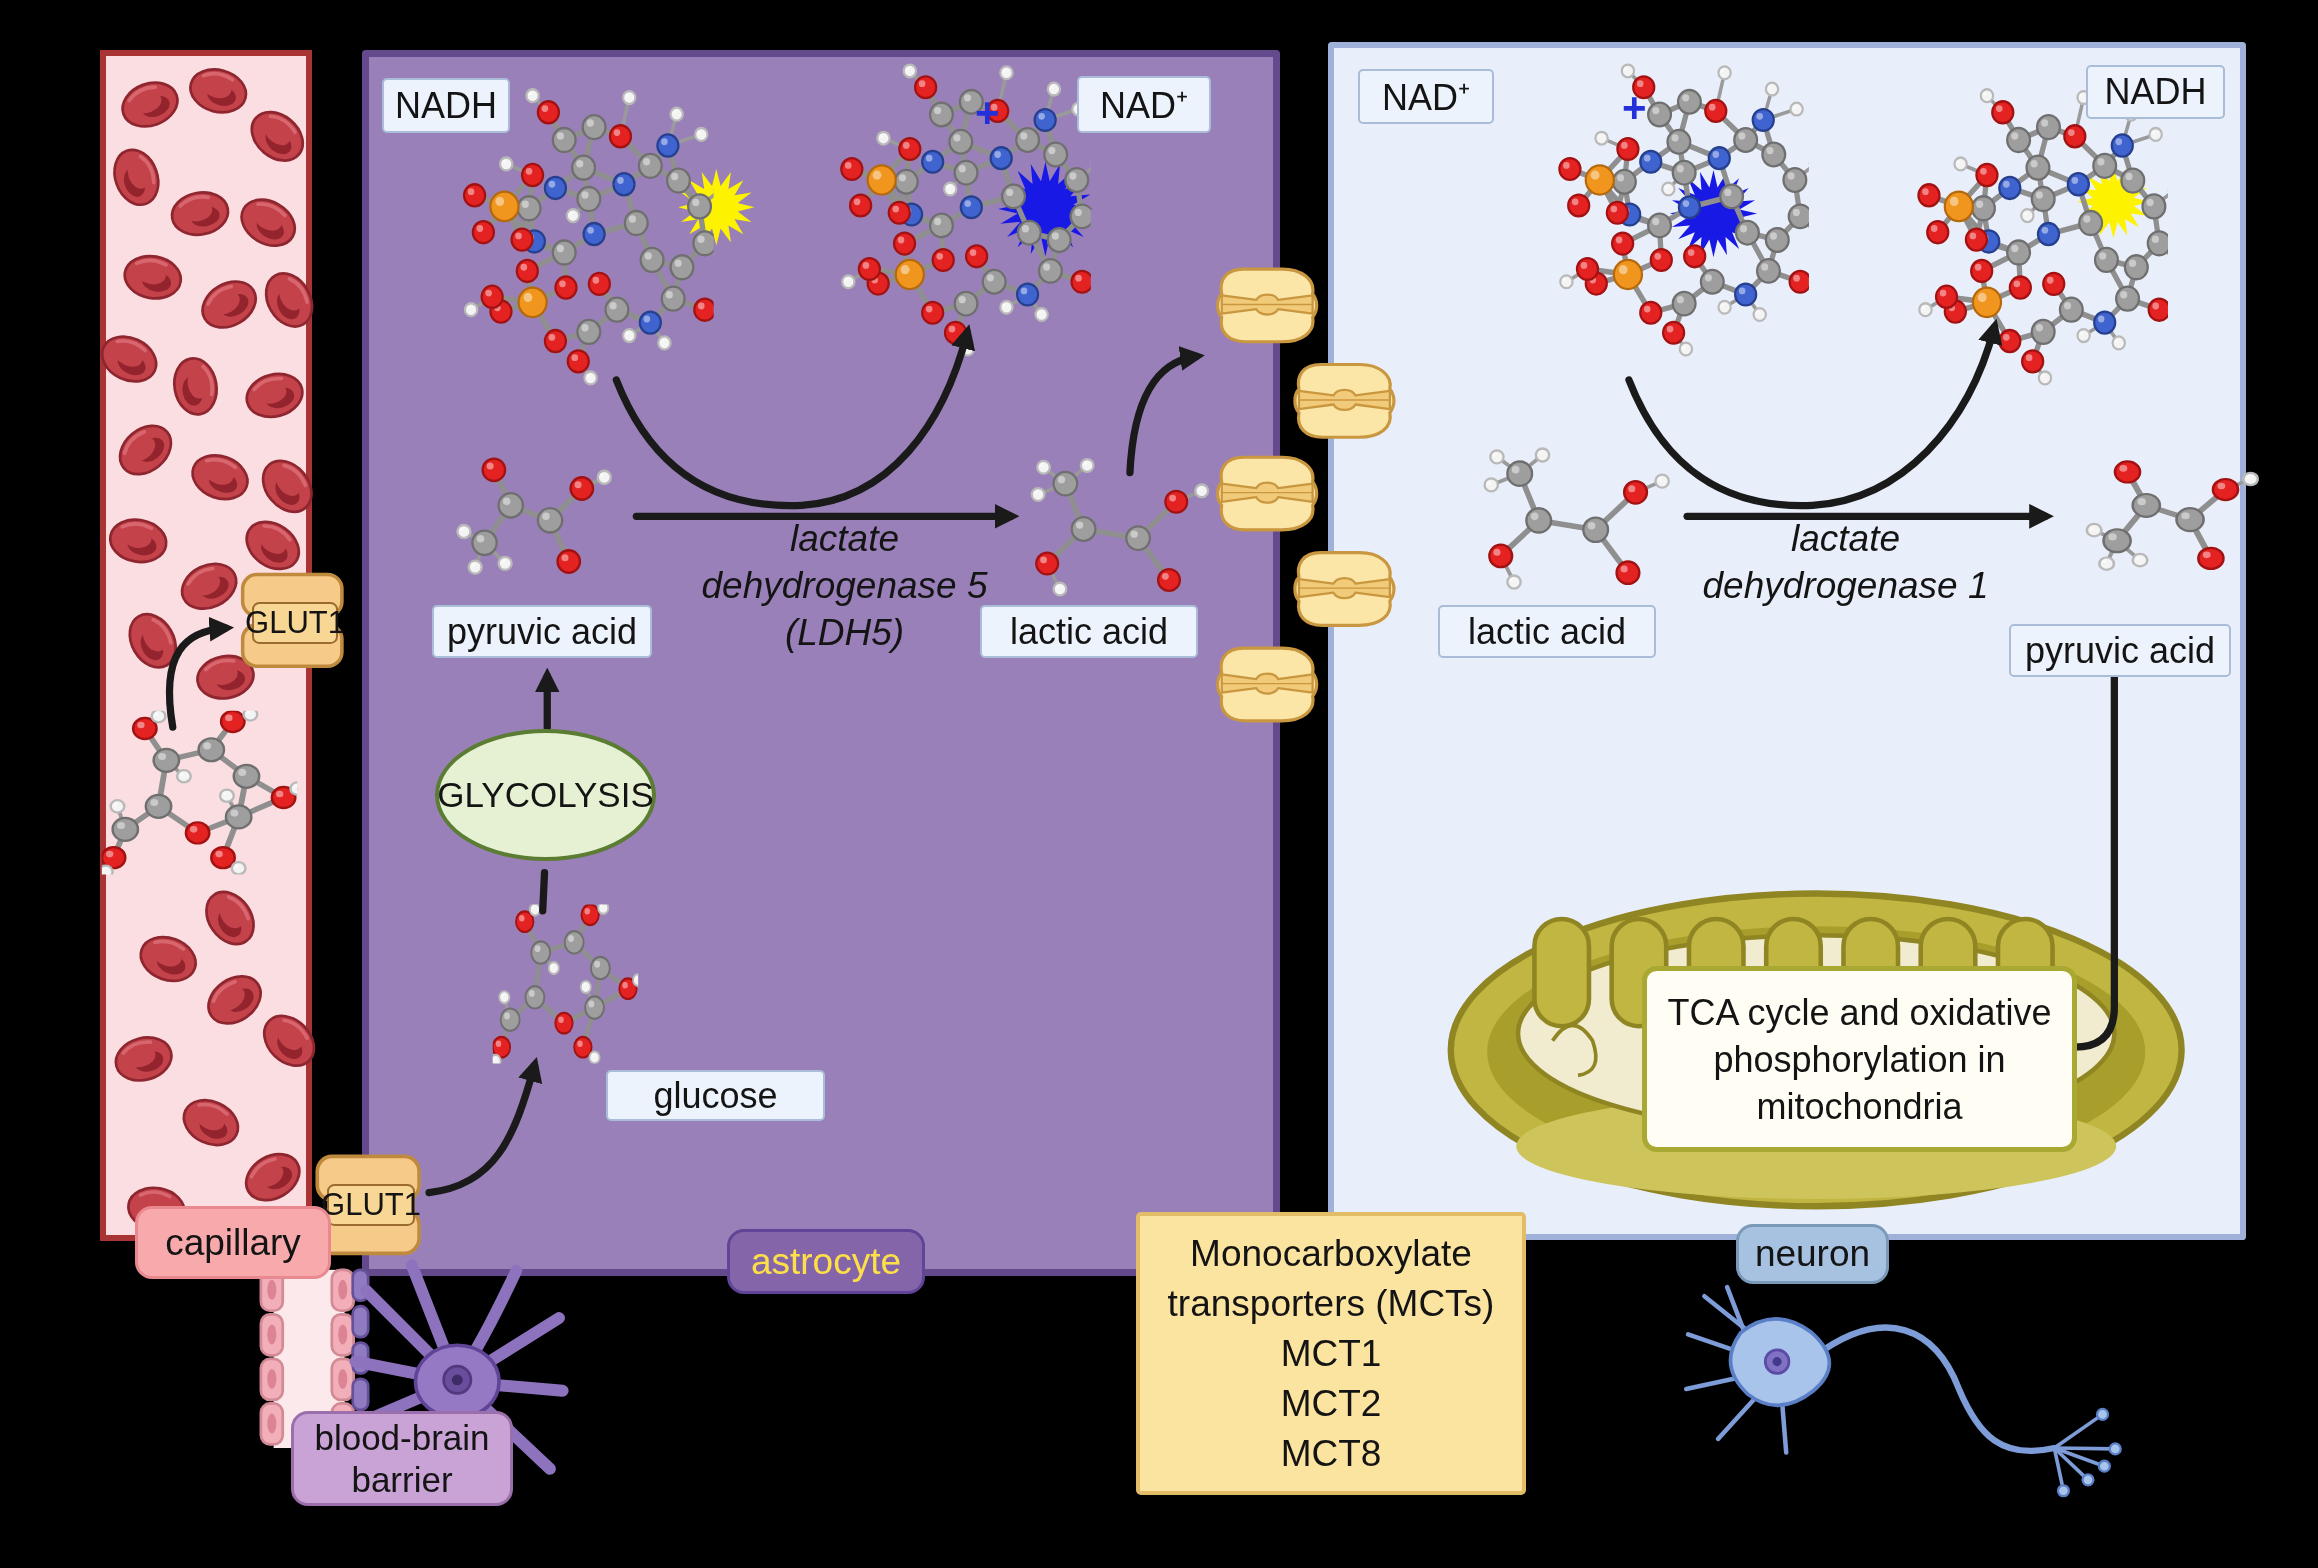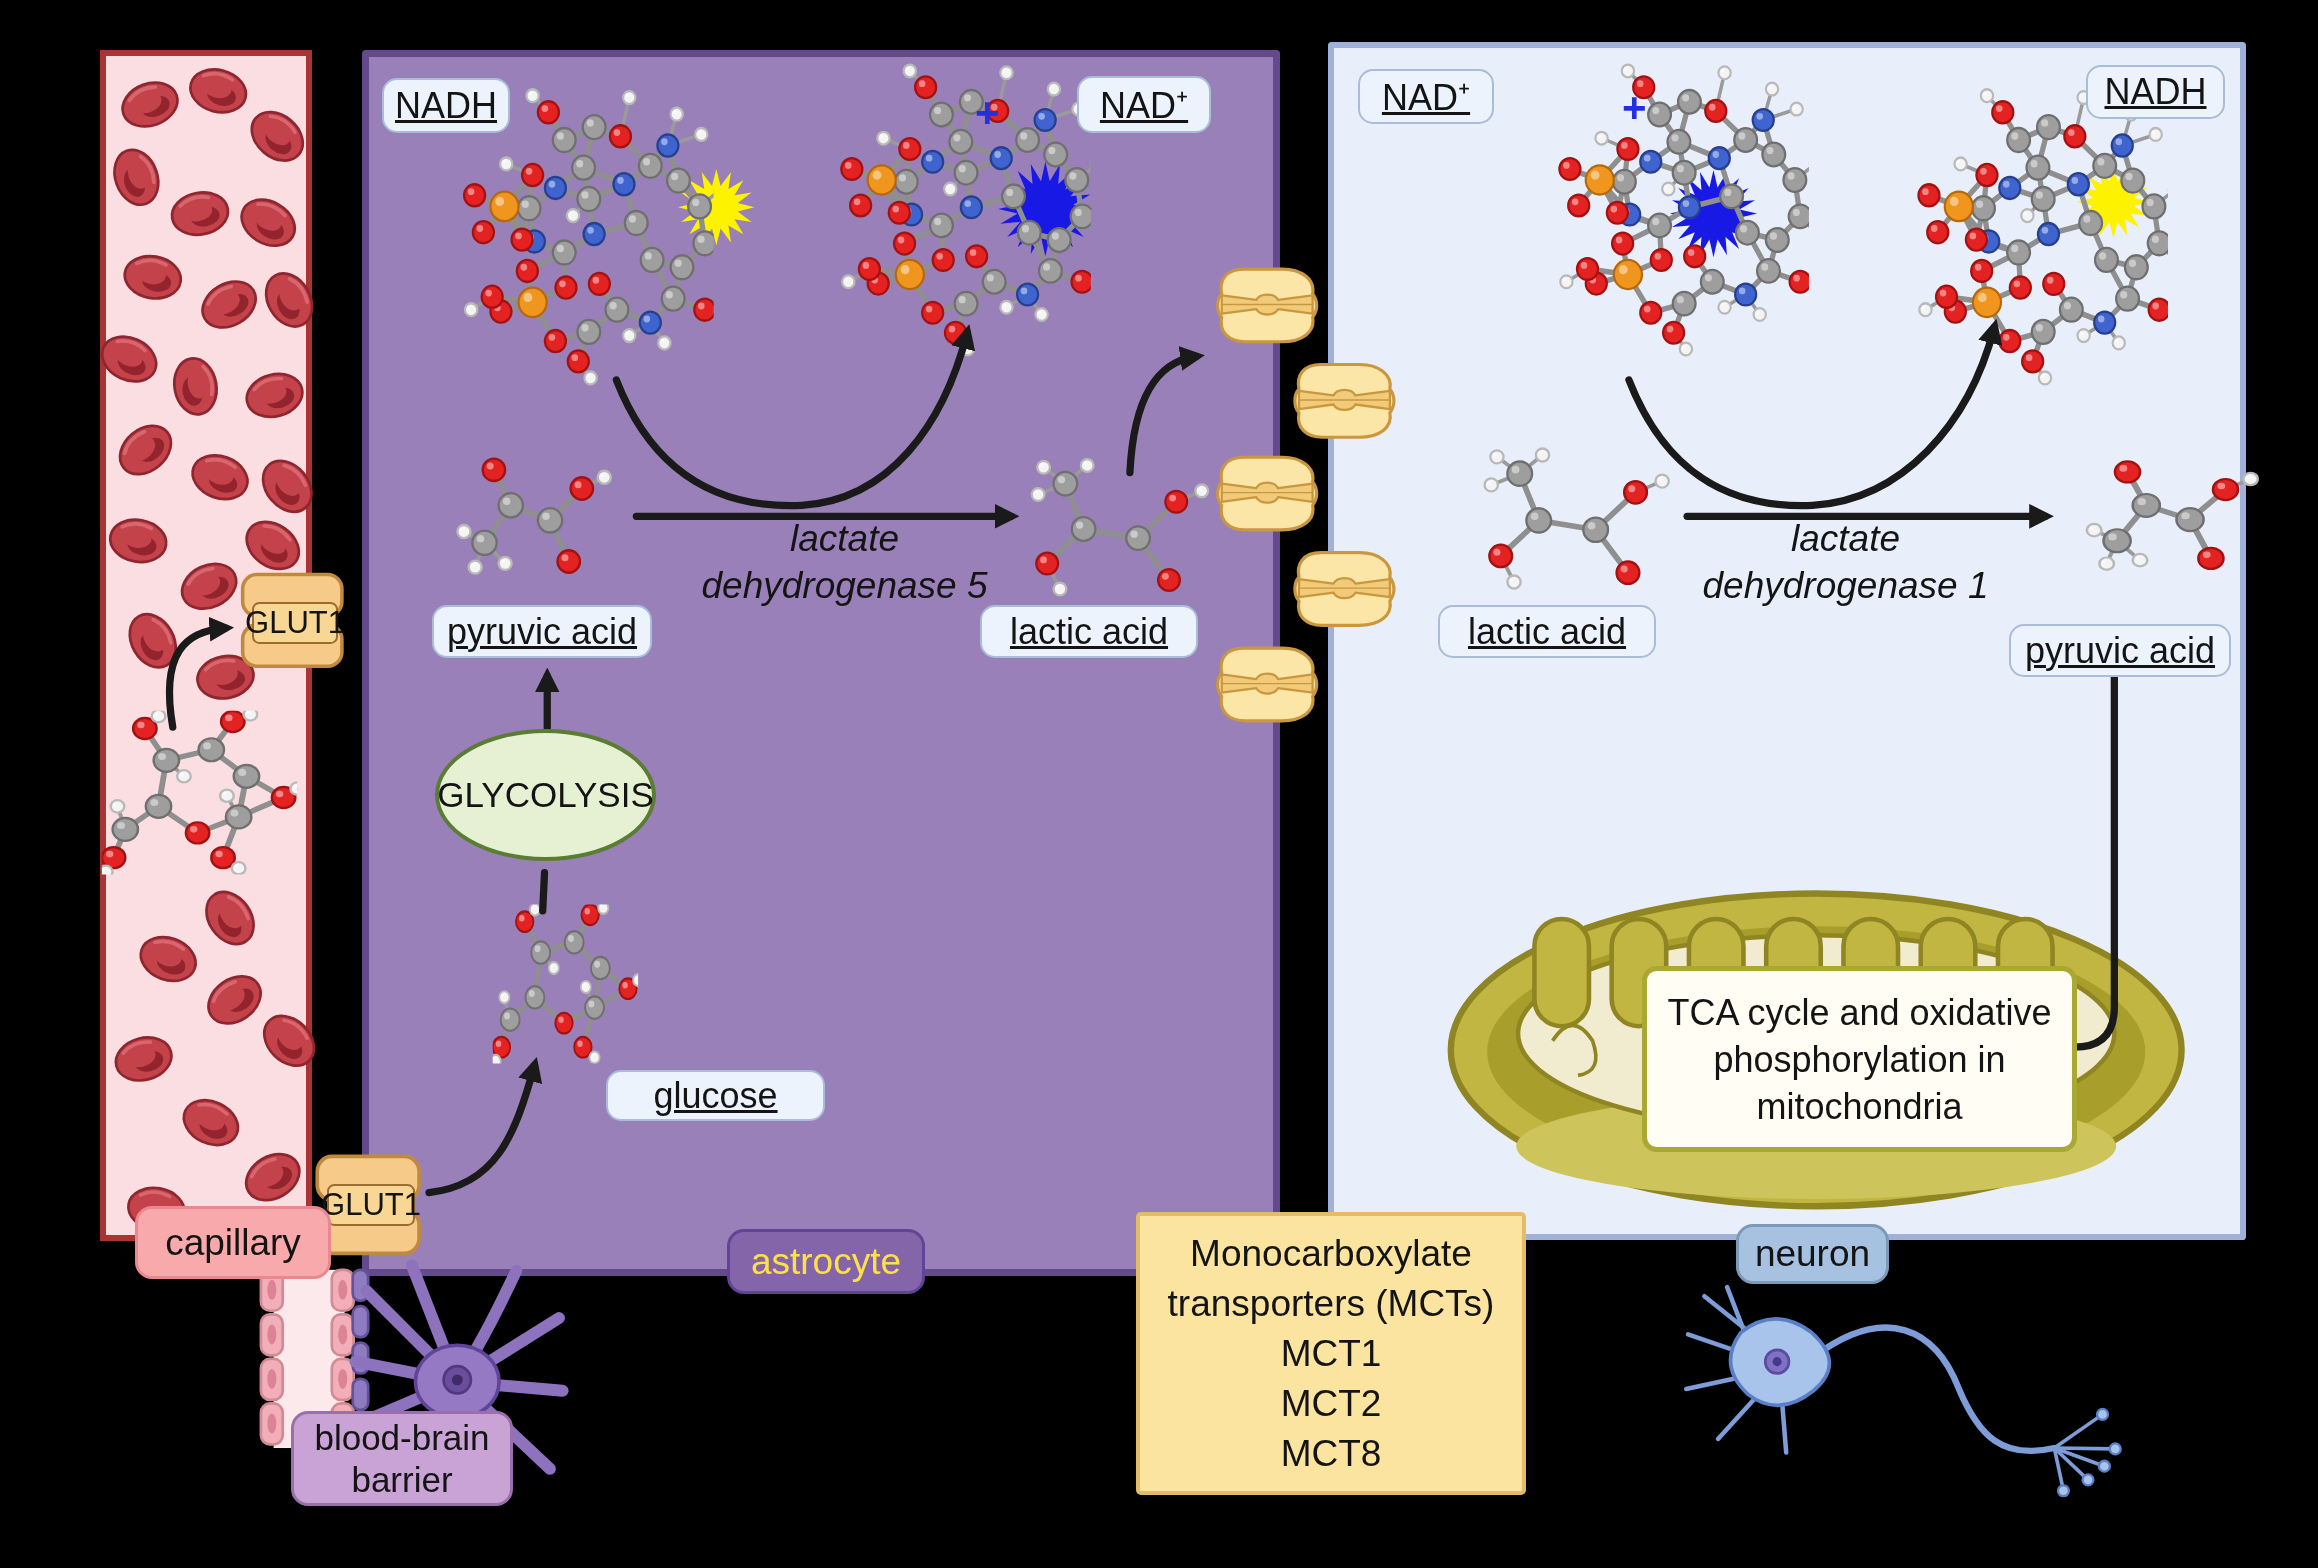--- a/index.html
+++ b/index.html
@@ -3,22 +3,22 @@
 <meta charset="utf-8">
 <style>
   html,body{margin:0;padding:0;background:#000;}
   #canvas{position:relative;width:2318px;height:1568px;background:#000;overflow:hidden;
           font-family:"Liberation Sans", sans-serif;color:#141414;}
   .panel{position:absolute;box-sizing:border-box;}
   #capillary-panel{left:100px;top:50px;width:212px;height:1191px;background:#fbdee2;border:6.4px solid #a93434;}
   #astrocyte-panel{left:362px;top:50px;width:918px;height:1226px;background:#9a80b8;border:7.3px solid #64498c;border-radius:3.6px;}
   #neuron-panel{left:1328px;top:42px;width:918px;height:1198px;background:#e9effa;border:6.4px solid #9fb1d8;border-radius:3.6px;}
   svg.layer{position:absolute;left:0;top:0;width:2318px;height:1568px;}
-  .chip{position:absolute;background:#ecf3fc;border:2.7px solid #a9bcd8;border-radius:15px;
-        display:flex;align-items:center;justify-content:center;font-size:36px;z-index:6;text-decoration:underline;}
+  .chip{position:absolute;background:#ecf3fc;border:2.7px solid #a9bcd8;border-radius:5px;
+        display:flex;align-items:center;justify-content:center;font-size:36px;z-index:6;}
   .enzyme{position:absolute;text-align:center;font-size:37px;line-height:47px;z-index:6;font-style:italic;}
   .enzyme span{display:block;}
   .glycolysis{position:absolute;left:435px;top:729px;width:213px;height:124px;background:#e6f0d2;
         border:4.5px solid #5a7d33;border-radius:50%;display:flex;align-items:center;justify-content:center;
         font-size:35px;z-index:6;}
   .tag{position:absolute;display:flex;align-items:center;justify-content:center;text-align:left;
        border-radius:17px;font-size:37px;z-index:7;box-sizing:border-box;}
   #capillary-tag{left:135px;top:1206px;width:196px;height:73px;background:#f8a9ac;border:3.6px solid #e9898f;}
   #astrocyte-tag{left:727px;top:1229px;width:198px;height:65px;background:#8565aa;border:3.6px solid #5f4497;color:#fde047;}
   #neuron-tag{left:1736px;top:1224px;width:153px;height:60px;background:#a6c2e0;border:3.6px solid #7b99b8;}
@@ -1274,20 +1274,21 @@
   <div class="chip" style="left:2086px;top:65px;width:135px;height:50px">NADH</div>
   <div class="chip" style="left:432px;top:605px;width:216px;height:49px">pyruvic acid</div>
   <div class="chip" style="left:980px;top:605px;width:214px;height:49px">lactic acid</div>
   <div class="chip" style="left:1438px;top:605px;width:214px;height:49px">lactic acid</div>
   <div class="chip" style="left:2009px;top:624px;width:218px;height:49px">pyruvic acid</div>
   <div class="chip" style="left:606px;top:1070px;width:215px;height:47px">glucose</div>
 
   <div class="enzyme" style="left:649px;top:515px;width:391px">
     <span>lactate</span>
     <span>dehydrogenase 5</span>
+    <span>(LDH5)</span>
   </div>
   <div class="enzyme" style="left:1650px;top:515px;width:391px">
     <span>lactate</span>
     <span>dehydrogenase 1</span>
   </div>
 
   <div class="glycolysis">GLYCOLYSIS</div>
 
   <div class="tag" id="capillary-tag">capillary</div>
   <div class="tag" id="astrocyte-tag">astrocyte</div>

